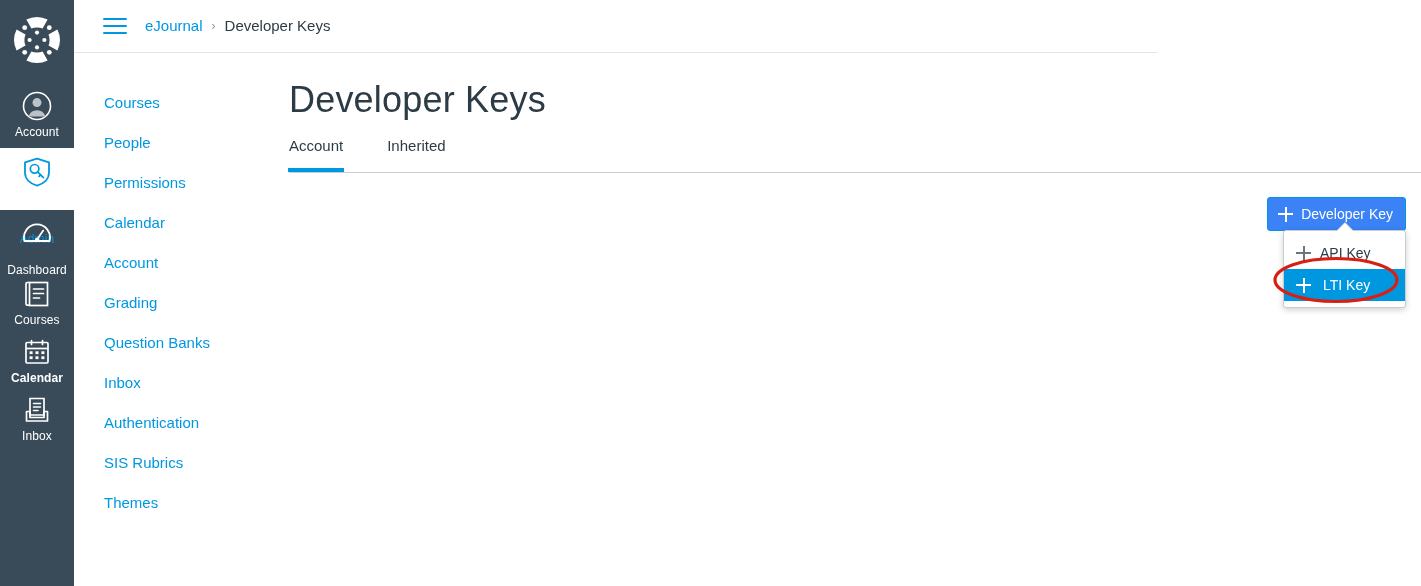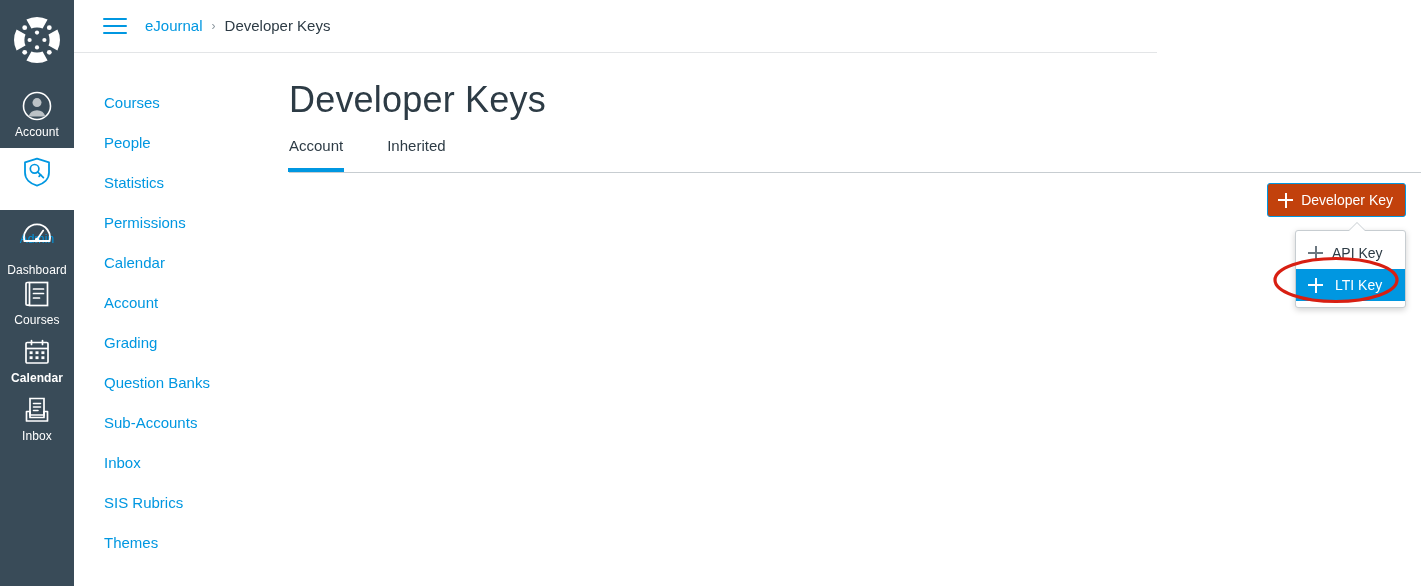--- a/index.html
+++ b/index.html
@@ -117,23 +117,23 @@
     content: ""; position: absolute; left: -1px; right: -1px; bottom: -1px;
     height: 4px; background: #0097E1;
   }
 
   
   #dev-key-wrap {
     position: absolute; left: 977px; top: 130px;
     width: 155px;
   }
   #dev-key-button {
-    position: absolute; right: 15px; top: 0;
+    position: absolute; right: 15px; top: 14px;
     height: 34px;
-    background: #c2410c;
+    background: #3b82f6;
     border: 1px solid #0097E1;
     border-radius: 3px;
     color: #ffffff;
     font-size: 14px; line-height: 16px;
     font-family: "Liberation Sans", sans-serif;
     padding: 0 12px 0 10px;
     display: flex; align-items: center; gap: 8px;
     cursor: pointer;
     white-space: nowrap;
   }
@@ -142,21 +142,21 @@
     width: 15px; height: 15px; flex: 0 0 15px;
   }
   .plus-glyph::before, .plus-glyph::after {
     content: ""; position: absolute; background: currentColor;
   }
   .plus-glyph::before { left: 0; top: 6.5px; width: 15px; height: 2px; }
   .plus-glyph::after  { top: 0; left: 6.5px; height: 15px; width: 2px; }
 
   #dev-key-menu {
     position: absolute; right: 15px; top: 47px;
-    width: 111px;
+    width: 123px;
     background: #ffffff;
     border: 1px solid #C7CDD1;
     border-radius: 3px;
     box-shadow: 0 2px 6px rgba(0,0,0,.18);
     padding: 6px 0;
   }
   #dev-key-menu .caret-out,
   #dev-key-menu .caret-in {
     position: absolute; width: 0; height: 0;
     border-left: 9px solid transparent;
@@ -311,28 +311,27 @@
     <nav id="breadcrumb">
       <a class="crumb-link" href="#">eJournal</a>
       <span class="crumb-sep">›</span>
       <span class="crumb-current">Developer Keys</span>
     </nav>
   </header>
 
   <nav id="context-nav">
     <a class="ctx-item" href="#">Courses</a>
     <a class="ctx-item" href="#">People</a>
-    <a class="ctx-item" href="#">Statistics</a>
     <a class="ctx-item" href="#">Permissions</a>
     <a class="ctx-item" href="#">Calendar</a>
     <a class="ctx-item" href="#">Account</a>
     <a class="ctx-item" href="#">Grading</a>
     <a class="ctx-item" href="#">Question Banks</a>
-    <a class="ctx-item" href="#">Sub-Accounts</a>
     <a class="ctx-item" href="#">Inbox</a>
+    <a class="ctx-item" href="#">Authentication</a>
     <a class="ctx-item" href="#">SIS Rubrics</a>
     <a class="ctx-item" href="#">Themes</a>
 
   </nav>
 
   <main id="content">
 
     <h1 id="page-title">Developer Keys</h1>
 
     <div id="tabs">

